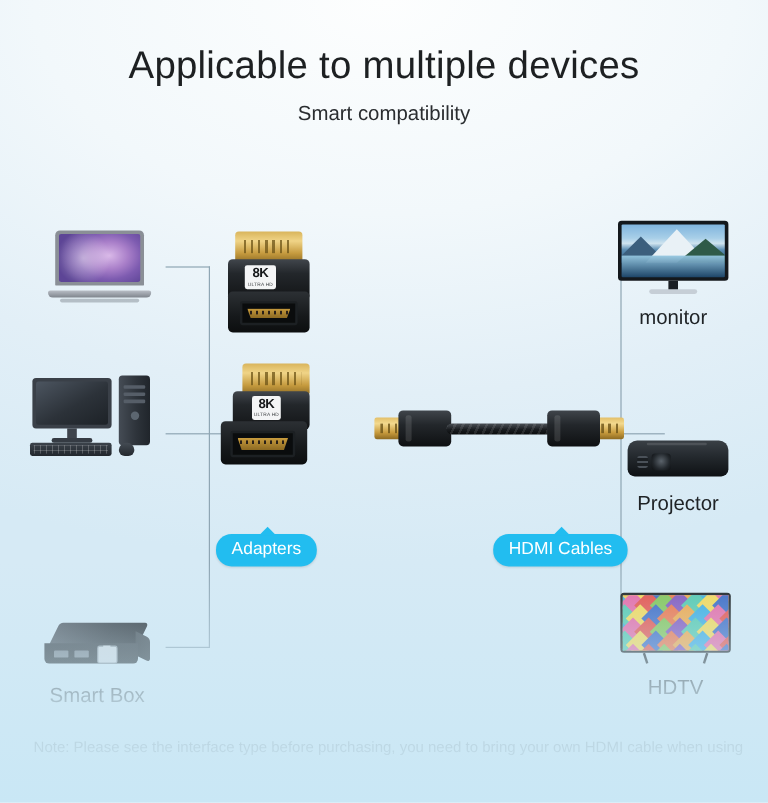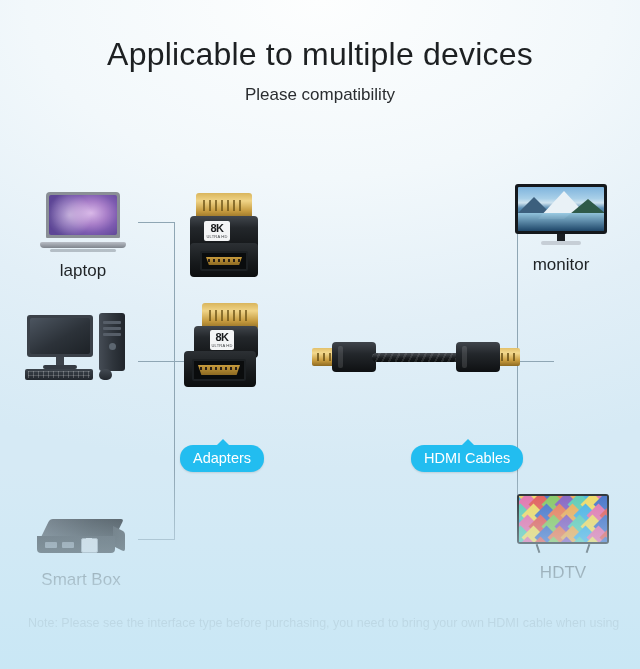--- a/index.html
+++ b/index.html
@@ -381,21 +381,21 @@
   }
   #pill-adapters{left:180px;top:425px;}
   #pill-cables{left:411px;top:425px;}
 </style>
 </head>
 <body>
 
 <div class="poster">
 
   <div class="title">Applicable to multiple devices</div>
-  <div class="subtitle">Please compatibility</div>
+  <div class="subtitle">Smart compatibility</div>
 
   <div class="bracket" style="left:138px;top:222px;width:56px;height:318px;">
     <div class="v" style="left:36px;top:0;height:318px;"></div>
     <div class="h" style="left:0;top:0;width:37px;"></div>
     <div class="h" style="left:0;top:139px;width:56px;"></div>
     <div class="h" style="left:0;top:317px;width:37px;"></div>
   </div>
 
   <div class="bracket" style="left:498px;top:222px;width:56px;height:318px;">
     <div class="v" style="left:19px;top:0;height:318px;"></div>
@@ -407,21 +407,20 @@
   <div class="cell" id="cell-laptop">
     <div class="art">
       <div class="laptop">
         <div class="lid">
             <div class="scr"></div>
           </div>
         <div class="base"></div>
         <div class="foot"></div>
       </div>
     </div>
-    <div class="cap">laptop</div>
   </div>
 
   <div class="cell" id="cell-desktop">
     <div class="art">
       <div class="desktop">
         <div class="mon">
             <div class="s"></div>
           </div>
         <div class="neck"></div>
         <div class="stand"></div>
@@ -464,20 +463,32 @@
             <div class="water"></div>
           </div>
         </div>
         <div class="neck"></div>
         <div class="foot"></div>
       </div>
     </div>
     <div class="cap">monitor</div>
   </div>
 
+  <div class="cell" id="cell-projector">
+    <div class="art">
+      <div class="proj">
+        <div class="cap"></div>
+        <div class="body"></div>
+        <div class="line"></div>
+        <div class="vent"></div>
+        <div class="lens"></div>
+      </div>
+    </div>
+    <div class="cap">Projector</div>
+  </div>
 
   <div class="cell" id="cell-hdtv">
     <div class="art">
       <div class="tv">
         <div class="bez">
           <div class="pic" id="tv-pattern">
               <i style="left: -7px; top: -11px;"></i>
               <i style="left: 6px; top: -11px; background: rgb(247, 216, 75);"></i>
               <i style="left: 19px; top: -11px; background: rgb(47, 95, 192);"></i>
               <i style="left: 32px; top: -11px; background: rgb(240, 106, 58);"></i>

